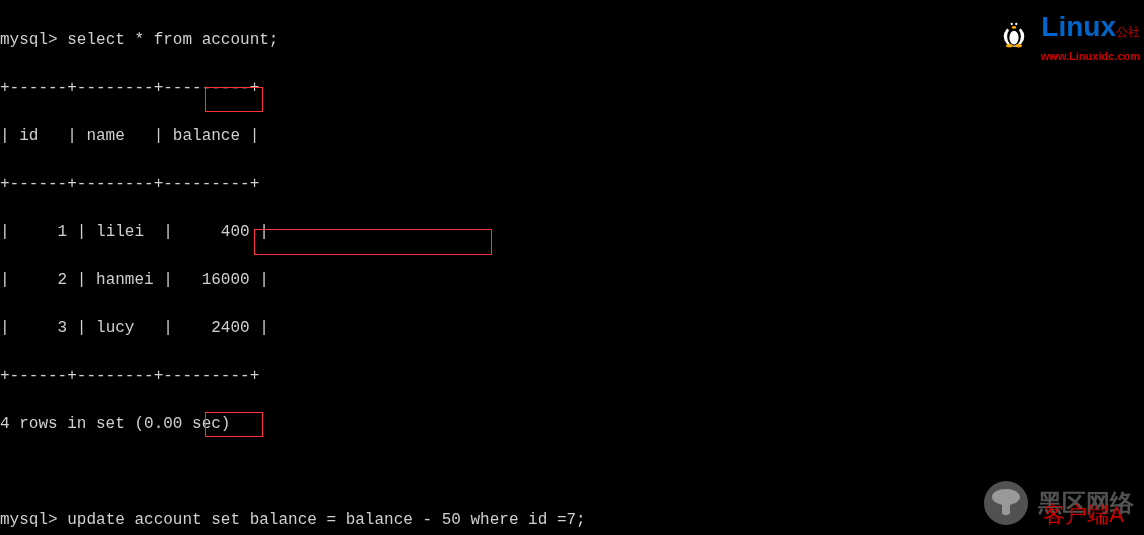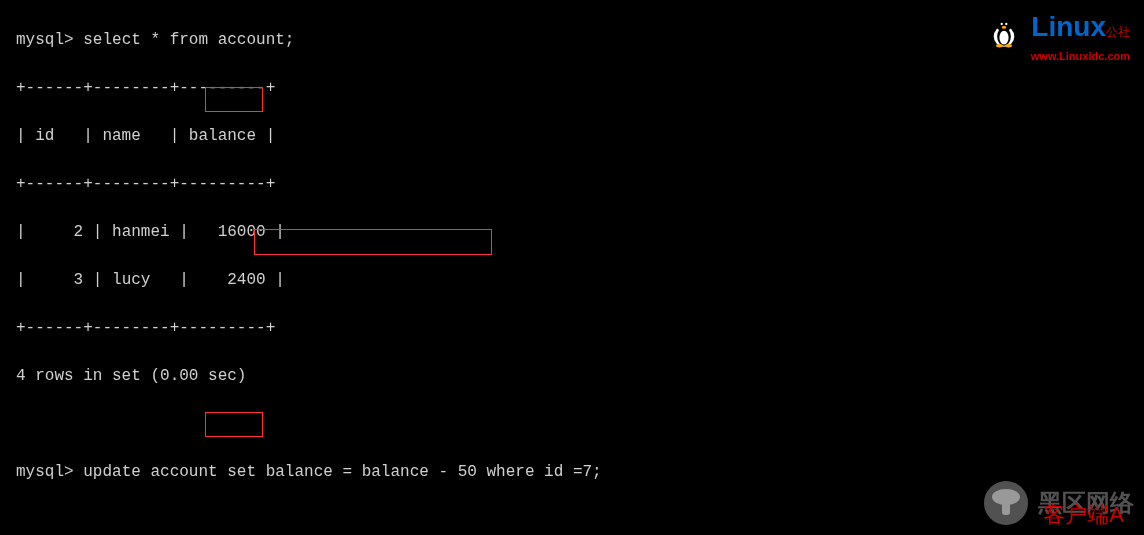--- a/index.html
+++ b/index.html
@@ -19,31 +19,30 @@
       position: relative;
       padding: 4px 0;
     }
     .terminal {
       white-space: pre;
       position: relative;
     }
     .line {
       height: 24px;
       line-height: 24px;
-      margin-left: 16px;
     }
     .highlight-box {
       position: absolute;
       border: 1px solid #ff3333;
       pointer-events: none;
     }
     .logo-top {
       position: absolute;
       top: 6px;
-      right: 14px;
+      right: 4px;
       text-align: right;
     }
     .logo-top .linux-text {
       font-family: Arial, sans-serif;
       font-weight: bold;
       font-size: 28px;
       color: #0066cc;
     }
     .logo-top .gongshe {
       font-family: Arial, sans-serif;
@@ -93,20 +92,21 @@
     }
   </style>
 </head>
 <body>
 
 <div class="terminal">
 <div class="line"><span>mysql&gt;</span> <span>select * from account;</span></div>
 <div class="line">+------+--------+---------+</div>
 <div class="line">| id   | name   | balance |</div>
 <div class="line">+------+--------+---------+</div>
+<div class="line">| <span>    1</span> | <span>lilei </span> | <span>    400</span> |</div>
 <div class="line">| <span>    2</span> | <span>hanmei</span> | <span>  16000</span> |</div>
 <div class="line">| <span>    3</span> | <span>lucy  </span> | <span>   2400</span> |</div>
 <div class="line">+------+--------+---------+</div>
 <div class="line">4 rows in set (0.00 sec)</div>
 <div class="line"> </div>
 <div class="line"><span>mysql&gt;</span> <span>update account set</span><span> balance = balance - 50 </span><span>where id =7;</span></div>
 
 
 
 

